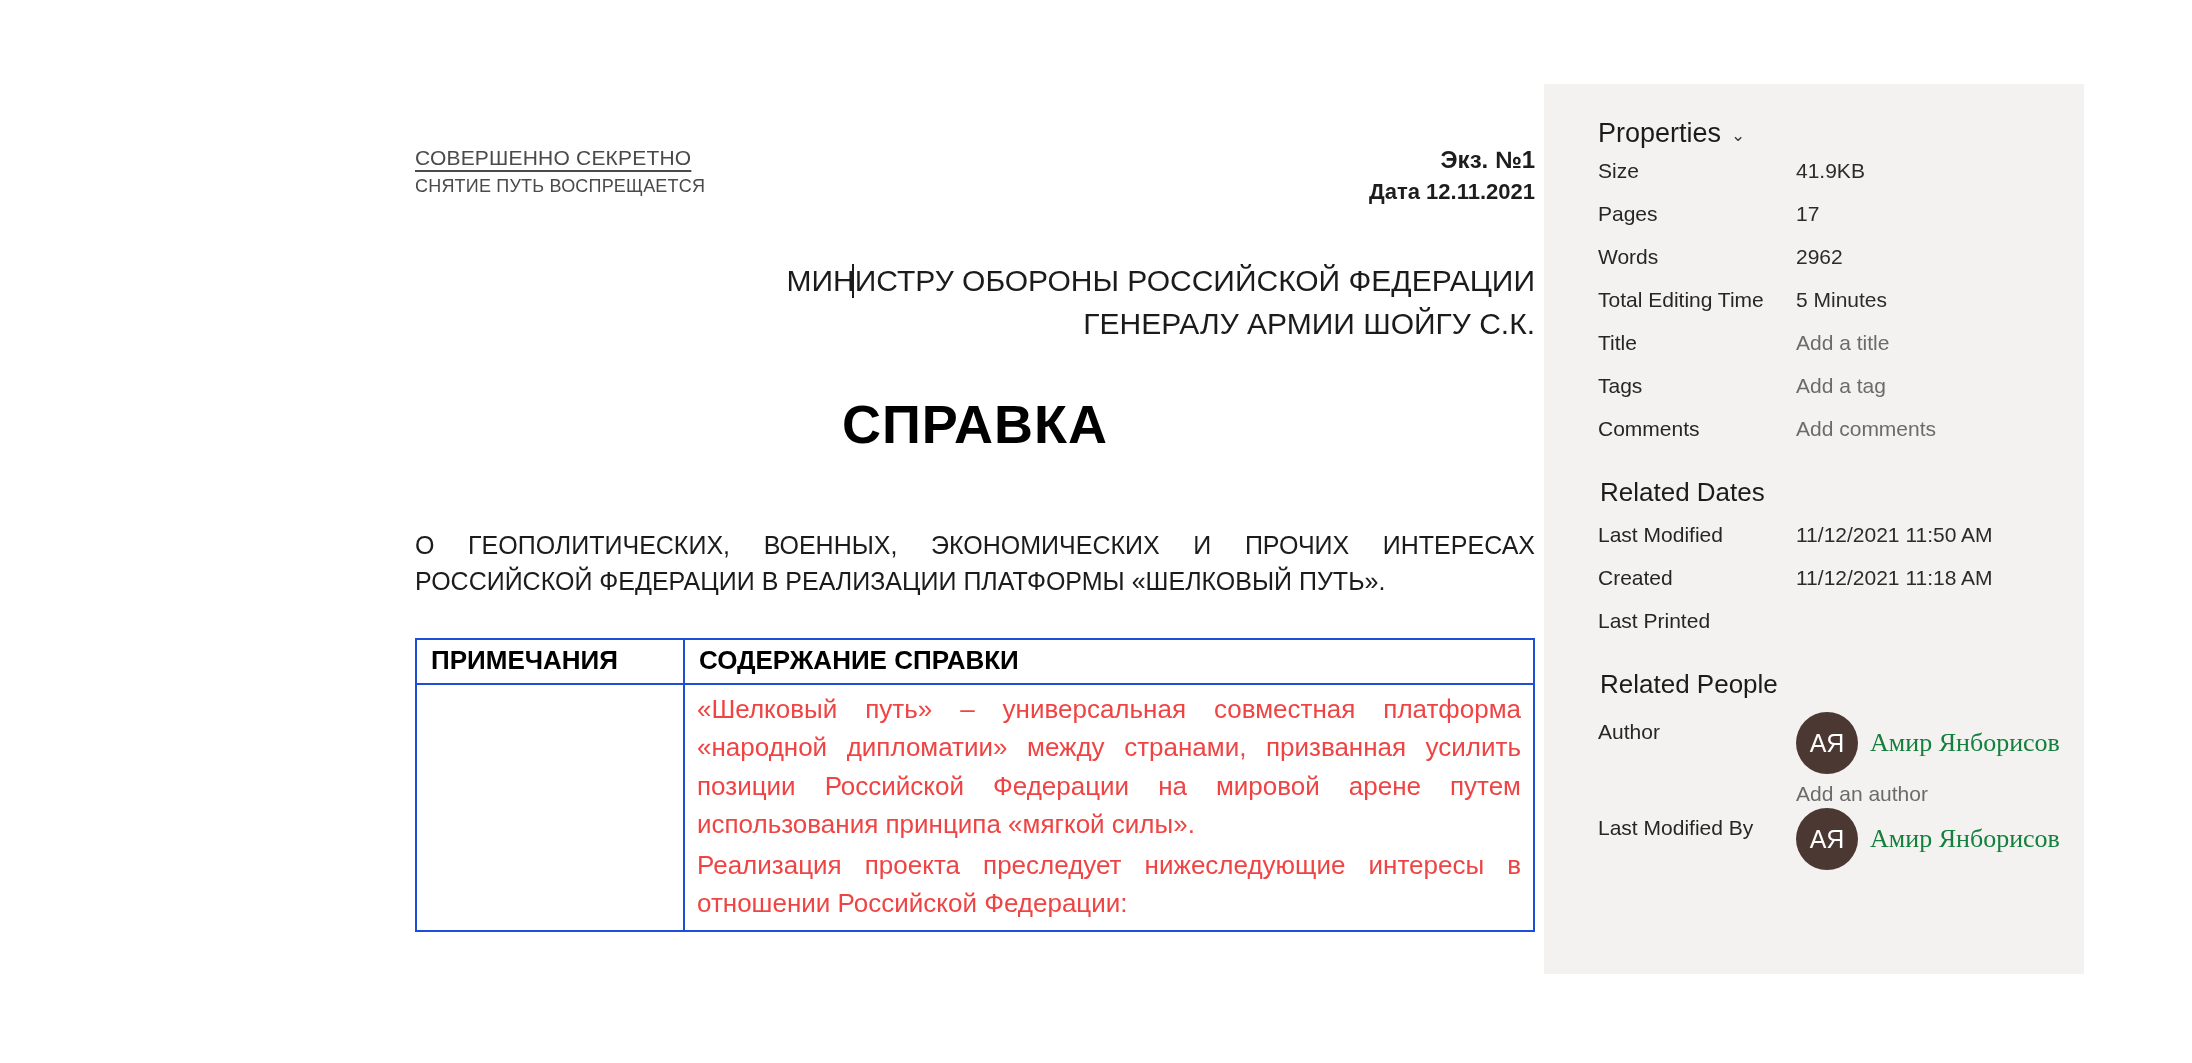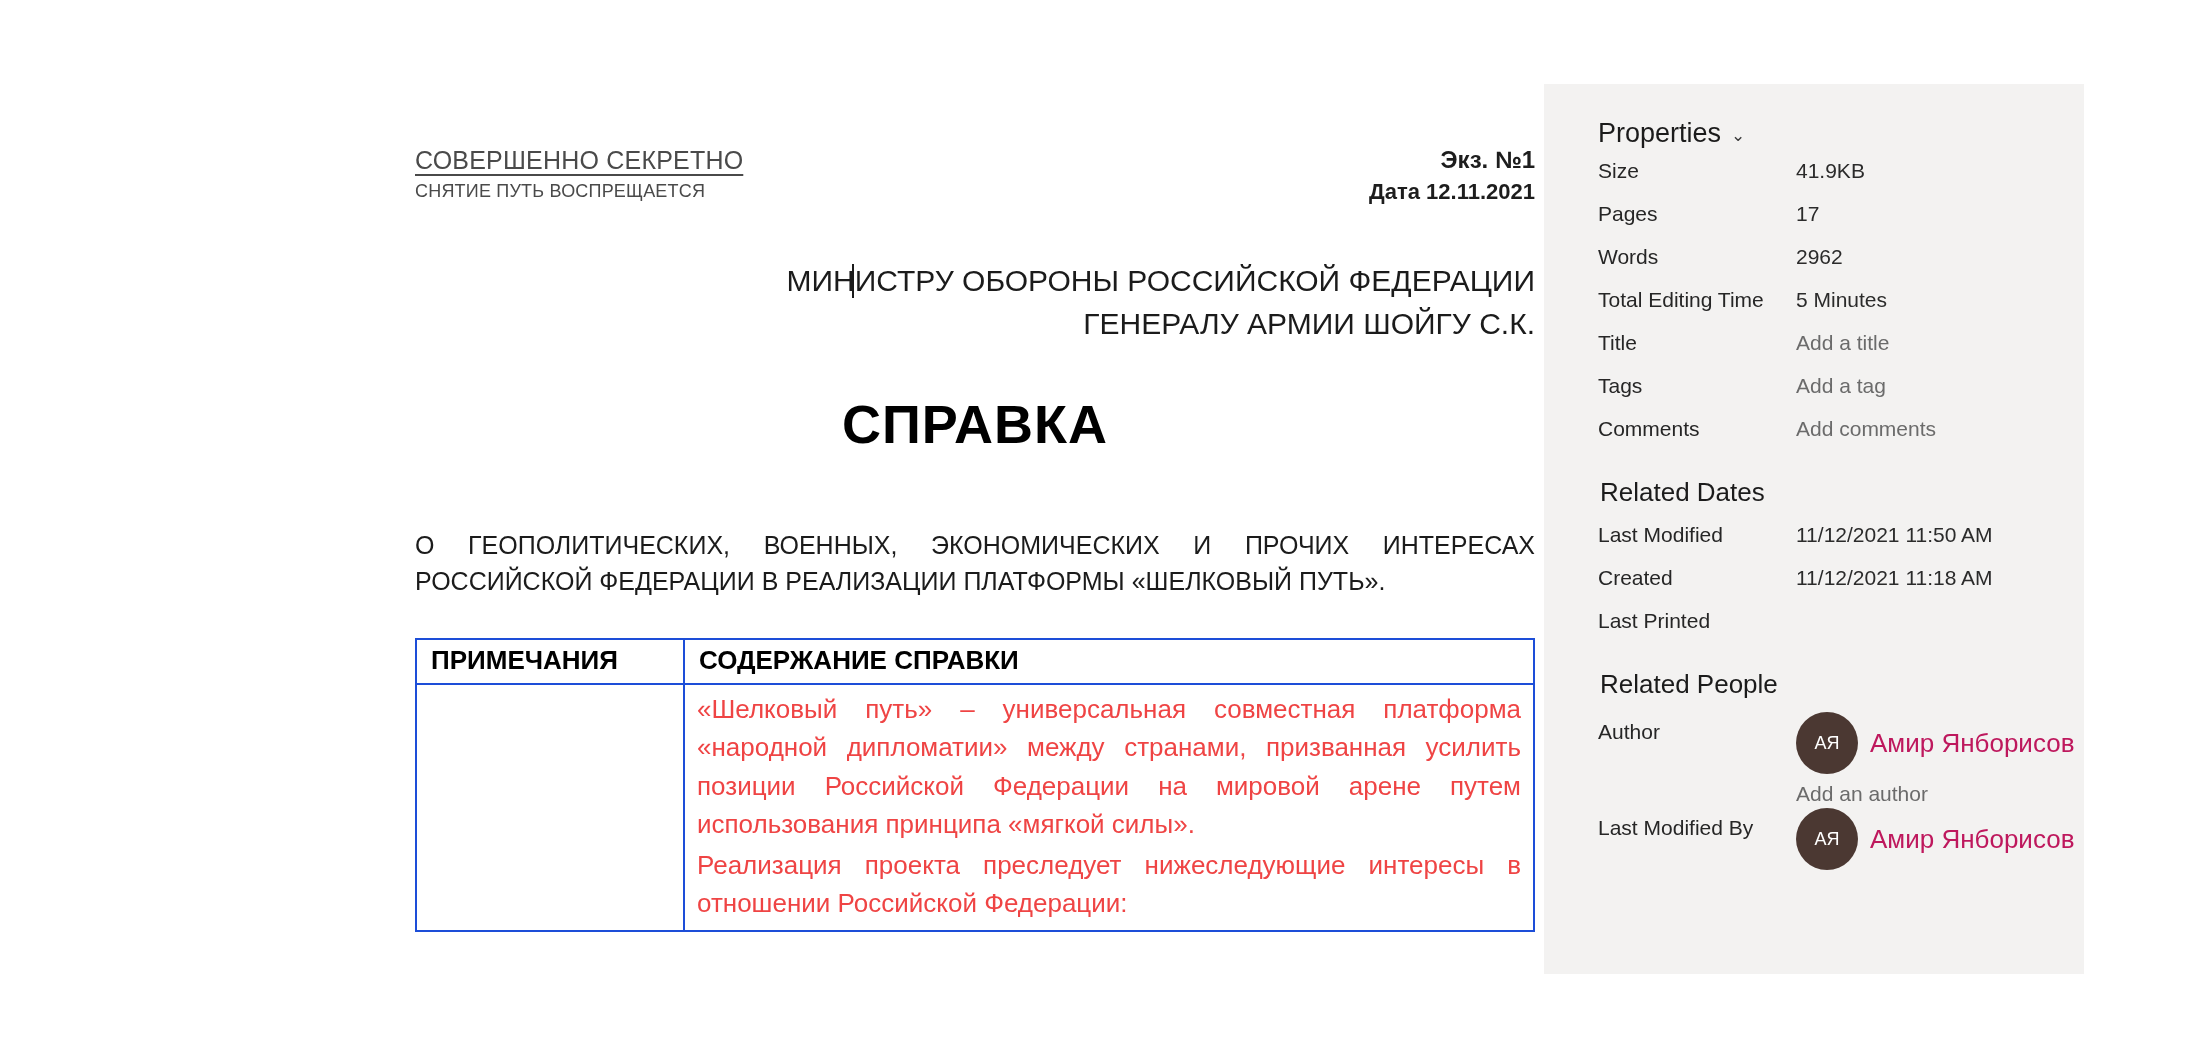--- a/index.html
+++ b/index.html
@@ -50,21 +50,21 @@
     position: relative;
     height: 64px;
   }
 
   .secret-block {
     position: absolute;
     left: 0;
     top: 0;
   }
   .secret-line1 {
-    font-size: 25px;
+    font-size: 21px;
     color: #4a4a4a;
     letter-spacing: .2px;
     text-decoration: underline;
     text-underline-offset: 5px;
     white-space: nowrap;
   }
   .secret-line2 {
     margin-top: 6px;
     font-size: 18px;
     color: #4a4a4a;
@@ -237,32 +237,33 @@
     color: #262626;
     align-self: flex-start;
     padding-top: 10px;
   }
   .avatar {
     width: 62px;
     height: 62px;
     border-radius: 50%;
     background: #4b3832;
     color: #fff;
-    font-size: 18px;
+    font-size: 25px;
     display: flex;
     align-items: center;
     justify-content: center;
     flex: 0 0 62px;
     text-align: center;
   }
   .person-name {
     margin-left: 12px;
     font-size: 26px;
-    color: #be185d;
-    white-space: nowrap;
+    color: #15803d;
+    white-space: nowrap;
+    font-family: Liberation Serif, serif;
   }
   .add-author-row {
     display: flex;
     padding: 6px 0 0 54px;
   }
   .add-author-spacer { width: 198px; flex: 0 0 198px; }
   .add-author-link {
     font-size: 21px;
     color: #6b6b6b;
     cursor: pointer;

